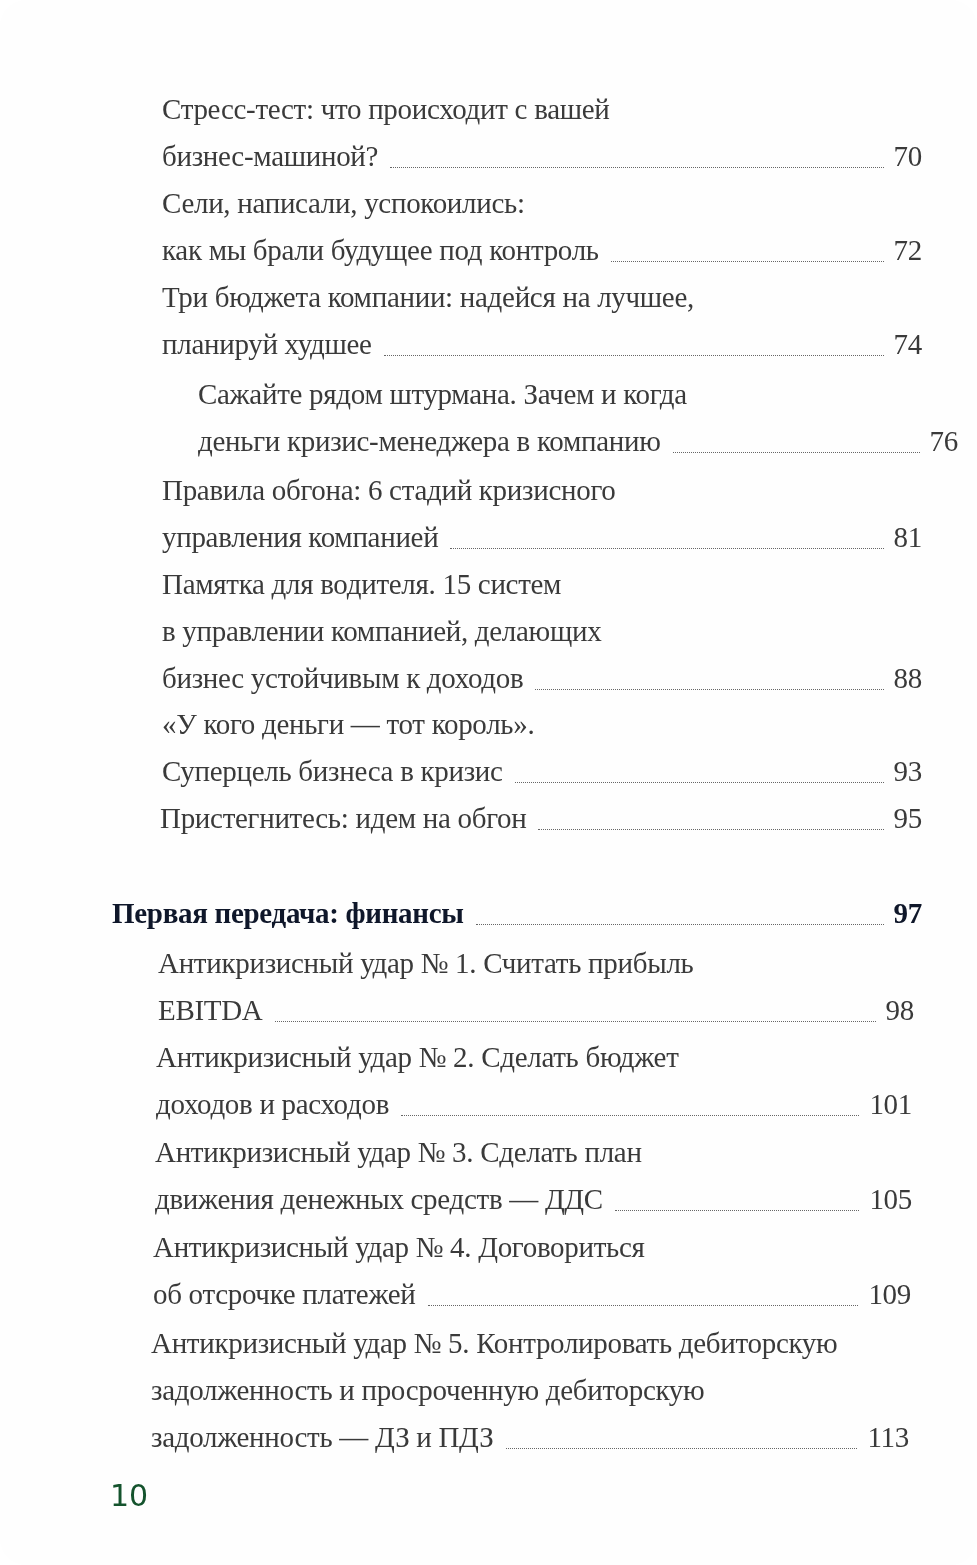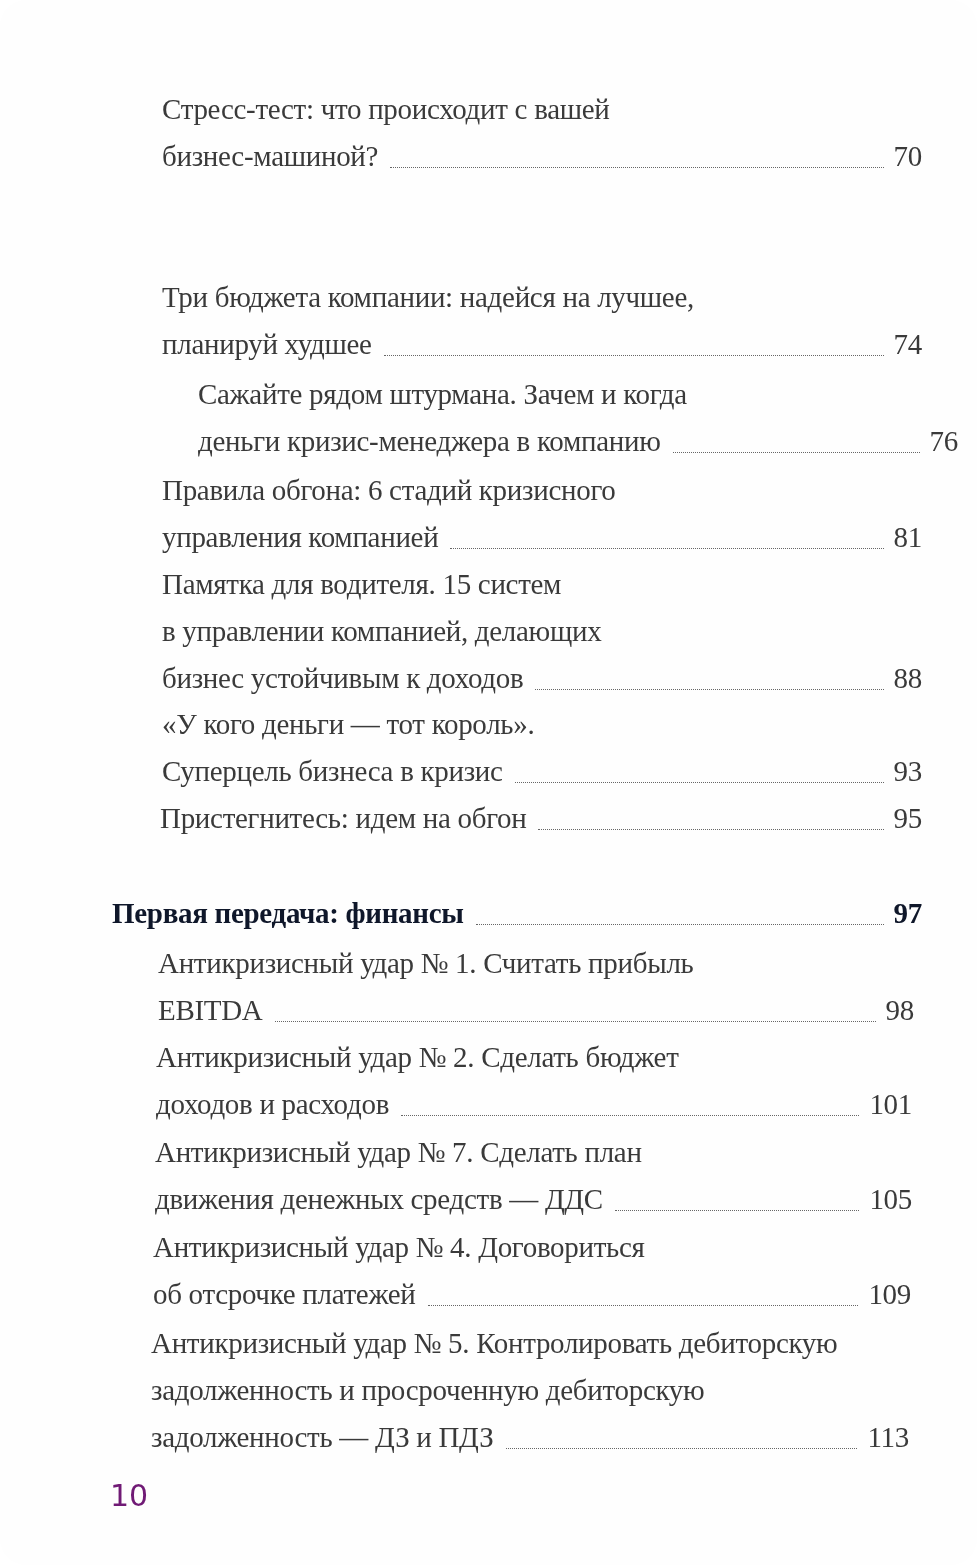--- a/index.html
+++ b/index.html
@@ -60,37 +60,45 @@
     .toc-entry.section {
       font-weight: bold;
       color: #0f172a;
     }
     .page-number {
       position: absolute;
       left: 110px;
       top: 1478px;
       font-family: "DejaVu Sans", "Liberation Sans", sans-serif;
       font-size: 30px;
-      color: #701a75;
+      color: #14532d;
     }
   </style>
 </head>
 <body>
 
 <div class="page">
 
   <div class="toc-entry" style="left:162px; top:86px; width:760px;">
     <span class="line">Стресс-тест: что происходит с вашей</span>
     <div class="last-line">
       <span class="txt">бизнес-машиной?</span>
       <span class="leader"></span>
       <span class="pg">70</span>
     </div>
   </div>
 
+  <div class="toc-entry" style="left:162px; top:180px; width:760px;">
+    <span class="line">Сели, написали, успокоились:</span>
+    <div class="last-line">
+      <span class="txt">как мы брали будущее под контроль</span>
+      <span class="leader"></span>
+      <span class="pg">72</span>
+    </div>
+  </div>
 
   <div class="toc-entry" style="left:162px; top:274px; width:760px;">
     <span class="line">Три бюджета компании: надейся на лучшее,</span>
     <div class="last-line">
       <span class="txt">планируй худшее</span>
       <span class="leader"></span>
       <span class="pg">74</span>
     </div>
   </div>
 
@@ -159,21 +167,21 @@
   <div class="toc-entry" style="left:156px; top:1034px; width:756px;">
     <span class="line">Антикризисный удар № 2. Сделать бюджет</span>
     <div class="last-line">
       <span class="txt">доходов и расходов</span>
       <span class="leader"></span>
       <span class="pg">101</span>
     </div>
   </div>
 
   <div class="toc-entry" style="left:155px; top:1129px; width:757px;">
-    <span class="line">Антикризисный удар № 7. Сделать план</span>
+    <span class="line">Антикризисный удар № 3. Сделать план</span>
     <div class="last-line">
       <span class="txt">движения денежных средств — ДДС</span>
       <span class="leader"></span>
       <span class="pg">105</span>
     </div>
   </div>
 
   <div class="toc-entry" style="left:153px; top:1224px; width:758px;">
     <span class="line">Антикризисный удар № 4. Договориться</span>
     <div class="last-line">

